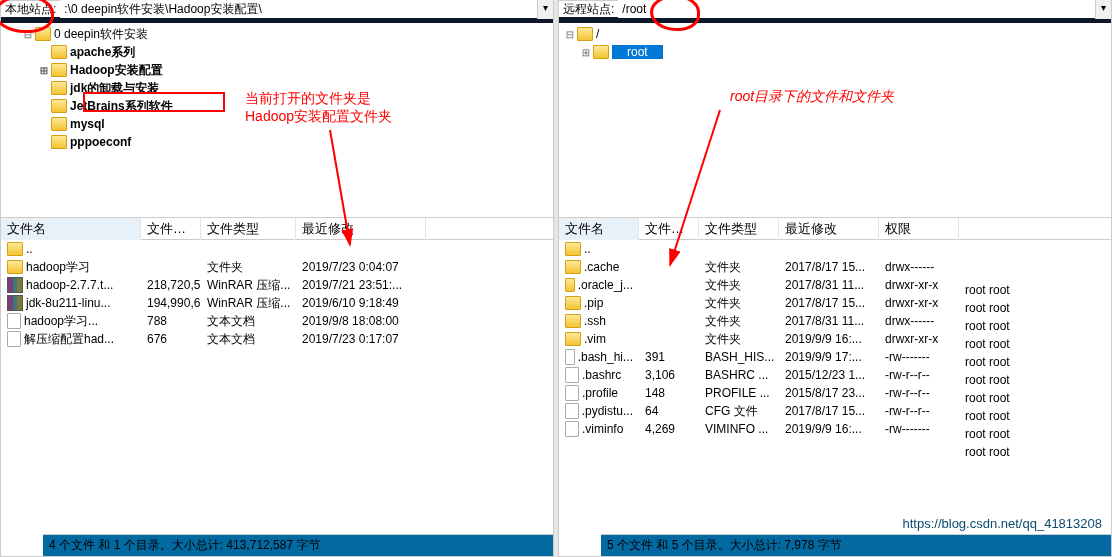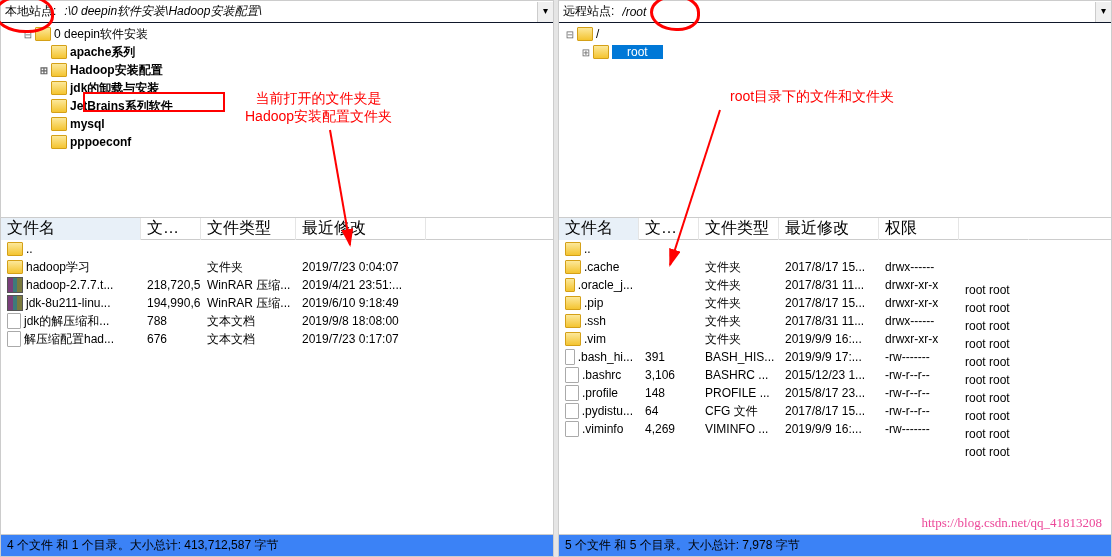--- a/index.html
+++ b/index.html
@@ -1,56 +1,56 @@
 <!DOCTYPE html>
 <html><head>
   <meta charset="utf-8">
   <style>
     * { box-sizing: border-box; margin: 0; padding: 0; }
     body { font-family: "Microsoft YaHei", SimSun, sans-serif; font-size: 12px; background: #fff; color: #000; width: 1112px; height: 557px; overflow: hidden; position: relative; }
     .container { display: flex; width: 100%; height: 100%; }
     .pane { flex: 1; display: flex; flex-direction: column; border: 1px solid #ccc; }
     .divider { width: 4px; background: #e5e5e5; cursor: ew-resize; }
-    .path-bar { height: 22px; display: flex; align-items: center; border-bottom: 1px solid #0f172a; background: #fff; position: relative; }
+    .path-bar { height: 22px; display: flex; align-items: center; border-bottom: 6px solid #0f172a; background: #fff; position: relative; }
     .path-label { padding: 0 4px; font-size: 12px; white-space: nowrap; }
-    .path-input { flex: 1; border: none; padding: 2px 4px; font-size: 12px; font-family: inherit; outline: none; font-style: italic; }
+    .path-input { flex: 1; border: none; padding: 2px 4px; font-size: 12px; font-family: inherit; outline: none; }
     .dropdown-btn { width: 16px; height: 20px; background: #f0f0f0; border-left: 1px solid #ccc; text-align: center; line-height: 18px; cursor: pointer; font-size: 10px; }
     .tree-pane { height: 195px; overflow: auto; background: #fff; border-bottom: 1px solid #ccc; padding: 2px; position: relative; }
     .tree-item { display: flex; align-items: center; height: 18px; white-space: nowrap; cursor: pointer; }
     .tree-toggle { width: 14px; text-align: center; font-size: 10px; color: #666; cursor: pointer; }
     .folder-icon { width: 16px; height: 14px; display: inline-block; margin-right: 3px; }
     .folder-closed { background: linear-gradient(#fce89a, #f4c430); border-radius: 1px; border: 1px solid #d4a017; }
     .file-icon { width: 14px; height: 16px; display: inline-block; background: #fff; border: 1px solid #aaa; border-radius: 1px; margin-right: 3px; position: relative; }
     .rar-icon { width: 16px; height: 16px; display: inline-block; margin-right: 3px; background: linear-gradient(90deg, #7a3e7a 0 33%, #3e7a7a 33% 66%, #7a7a3e 66%); border: 1px solid #555; }
     .indent-0 { padding-left: 2px; }
     .indent-1 { padding-left: 18px; }
     .indent-2 { padding-left: 34px; font-weight: bold; }
     .selected-tree { background: #0078d7; color: #fff; padding: 0 15px; }
     .header-row { display: flex; height: 22px; background: #fff; border-bottom: 1px solid #ccc; align-items: center; }
-    .header-cell { padding: 2px 6px; border-right: 1px solid #e5e5e5; font-size: 16px; overflow: hidden; text-overflow: ellipsis; white-space: nowrap; }
+    .header-cell { padding: 2px 6px; border-right: 1px solid #e5e5e5; font-size: 13px; overflow: hidden; text-overflow: ellipsis; white-space: nowrap; }
     .sorted { background: #e8f0f8; }
     .file-list { flex: 1; overflow: auto; background: #fff; position: relative; }
     .file-row { display: flex; height: 18px; align-items: center; cursor: pointer; }
     .file-cell { padding: 1px 6px; overflow: hidden; text-overflow: ellipsis; white-space: nowrap; font-size: 12px; display: flex; align-items: center; }
-    .status-bar { height: 22px; border-top: 1px solid #ccc; padding: 2px 6px; font-size: 12px; display: flex; align-items: center; background: #3b82f6; }
+    .status-bar { height: 22px; border-top: 1px solid #ccc; padding: 2px 6px; font-size: 12px; display: flex; align-items: center; background: #0369a1; margin-left: 42px; }
     .annotation { position: absolute; color: #ff0000; font-size: 14px; pointer-events: none; z-index: 100; }
     .red-circle { position: absolute; border: 3px solid #ff0000; border-radius: 50% 50% 45% 55%; z-index: 99; pointer-events: none; }
     .red-box { position: absolute; border: 2px solid #ff0000; z-index: 99; pointer-events: none; }
     .arrow { position: absolute; z-index: 98; pointer-events: none; }
     .col-name { width: 140px; }
     .col-size { width: 60px; text-align: right; }
     .col-type { width: 95px; }
     .col-date { width: 130px; }
     .r-col-name { width: 80px; }
     .r-col-size { width: 60px; text-align: right; }
     .r-col-type { width: 80px; }
     .r-col-date { width: 100px; }
     .r-col-perm { width: 80px; }
     .r-col-owner { width: 70px; margin-top: 45px; }
-    .watermark { position: absolute; bottom: 26px; right: 10px; font-size: 13px; color: #ec4899; z-index: 50; font-family: Liberation Serif, serif; }
+    .watermark { position: absolute; bottom: 26px; right: 10px; font-size: 13px; color: #0c4a6e; z-index: 50; }
   </style>
 </head>
 <body>
 
 <div class="container">
 
   <div class="pane">
     <div class="path-bar">
       <span class="path-label">本地站点:</span>
       <input class="path-input" value=":\0 deepin软件安装\Hadoop安装配置\" style="">
@@ -118,35 +118,35 @@
           <div class="file-cell col-type">文件夹</div>
           <div class="file-cell col-date">2019/7/23 0:04:07</div>
         </div>
         <div class="file-row">
           <div class="file-cell col-name">
             <span class="rar-icon"></span>
             <span>hadoop-2.7.7.t...</span>
           </div>
           <div class="file-cell col-size">218,720,5...</div>
           <div class="file-cell col-type">WinRAR 压缩...</div>
-          <div class="file-cell col-date">2019/4/21 23:51:...</div>
+          <div class="file-cell col-date">2019/7/21 23:51:...</div>
         </div>
         <div class="file-row">
           <div class="file-cell col-name">
             <span class="rar-icon"></span>
             <span>jdk-8u211-linu...</span>
           </div>
           <div class="file-cell col-size">194,990,6...</div>
           <div class="file-cell col-type">WinRAR 压缩...</div>
           <div class="file-cell col-date">2019/6/10 9:18:49</div>
         </div>
         <div class="file-row">
           <div class="file-cell col-name">
             <span class="file-icon"></span>
-            <span>jdk的解压缩和...</span>
+            <span>hadoop学习...</span>
           </div>
           <div class="file-cell col-size">788</div>
           <div class="file-cell col-type">文本文档</div>
           <div class="file-cell col-date">2019/9/8 18:08:00</div>
         </div>
         <div class="file-row">
           <div class="file-cell col-name">
             <span class="file-icon"></span>
             <span>解压缩配置had...</span>
           </div>
@@ -309,23 +309,23 @@
           <div class="file-cell r-col-owner">root root</div>
         </div>
       </div>
     <div class="status-bar">5 个文件 和 5 个目录。大小总计: 7,978 字节</div>
   </div>
 </div>
 
 <div class="red-circle" style="left:-6px; top:-5px; width:60px; height:38px;"></div>
 <div class="red-circle" style="left:650px; top:-5px; width:50px; height:36px;"></div>
 <div class="red-box" style="left:83px; top:92px; width:142px; height:20px;"></div>
-<div class="annotation" style="left:245px; top:90px; white-space:pre;text-align:center;">当前打开的文件夹是
+<div class="annotation" style="left:245px; top:90px; white-space:pre;">当前打开的文件夹是
 Hadoop安装配置文件夹</div>
-<div class="annotation" style="left:730px; top:88px;">root目录下的文件和文件夹</div>
+<div class="annotation" style="left:730px; top:88px;font-style:italic;">root目录下的文件和文件夹</div>
 
 <svg class="arrow" style="left:280px; top:125px;" width="100" height="130">
   <defs>
       <marker id="ah1" markerWidth="10" markerHeight="10" refX="8" refY="3" orient="auto">
         <path d="M0,0 L0,6 L9,3 z" fill="#ff0000"></path>
       </marker>
     </defs>
   <line x1="50" y1="5" x2="70" y2="120" stroke="#ff0000" stroke-width="2" marker-end="url(#ah1)"></line>
 </svg>
 <svg class="arrow" style="left:660px; top:105px;" width="80" height="170">

